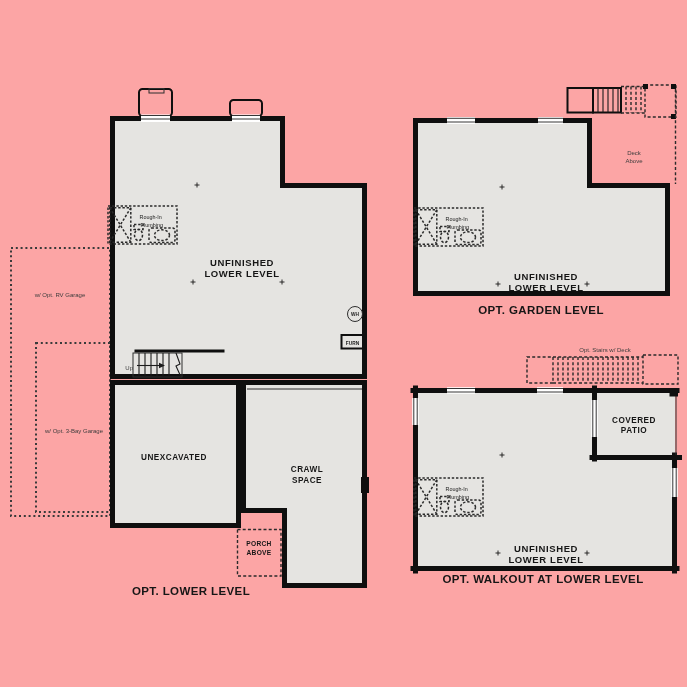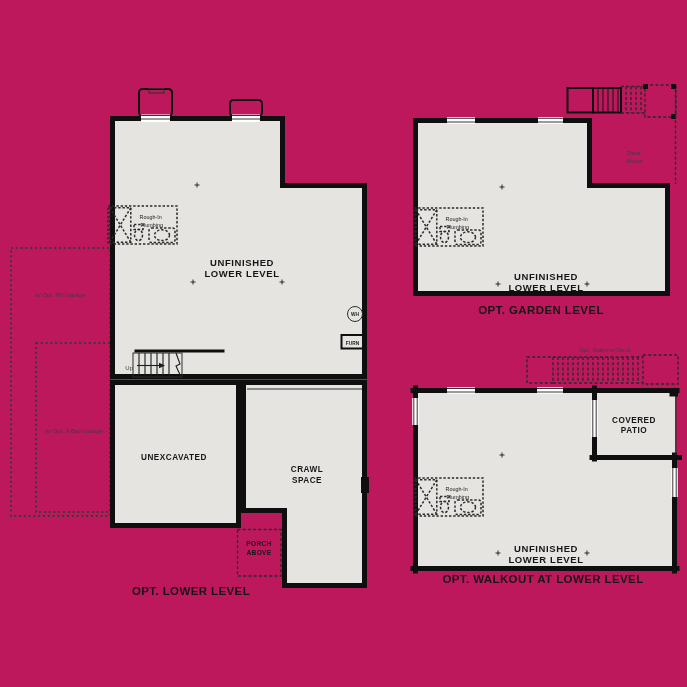--- a/index.html
+++ b/index.html
@@ -1,16 +1,16 @@
 <!DOCTYPE html>
 <html style="--wall: #0f0f0f; --floor: #e5e4e1; --floor-light: #f2f1ef; --dash: #2a2a2a;"><head>
 <meta charset="utf-8">
 <style>
   html,body{margin:0;padding:0;background:#ffffff;}
-  .canvas{position:relative;width:687px;height:687px;background:#be185d;overflow:hidden;
+  .canvas{position:relative;width:687px;height:687px;background:#fca5a5;overflow:hidden;
           font-family:"Liberation Sans", sans-serif;}
   svg{position:absolute;left:0;top:0;}
   .floor{fill:var(--floor);stroke:none;}
   .stairfill{fill:var(--floor-light);}
   .wall{fill:none;stroke:var(--wall);stroke-width:5;stroke-linecap:square;}
   .wall3{fill:none;stroke:var(--wall);stroke-width:3;stroke-linecap:square;}
   .wall2{fill:none;stroke:var(--wall);stroke-width:2;stroke-linecap:square;}
   .thin{fill:none;stroke:#2e2e2e;stroke-width:1;}
   .tread{fill:none;stroke:#1c1c1c;stroke-width:1.1;}
   .dash{fill:none;stroke:var(--dash);stroke-width:1.4;stroke-dasharray:3 2.2;}

